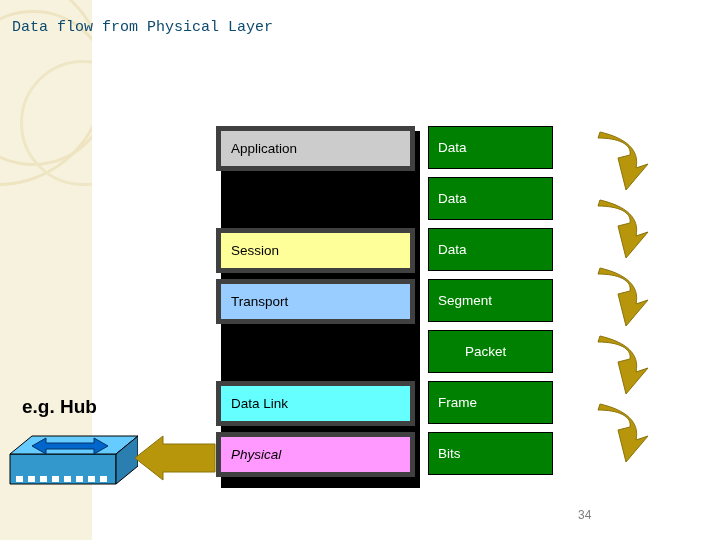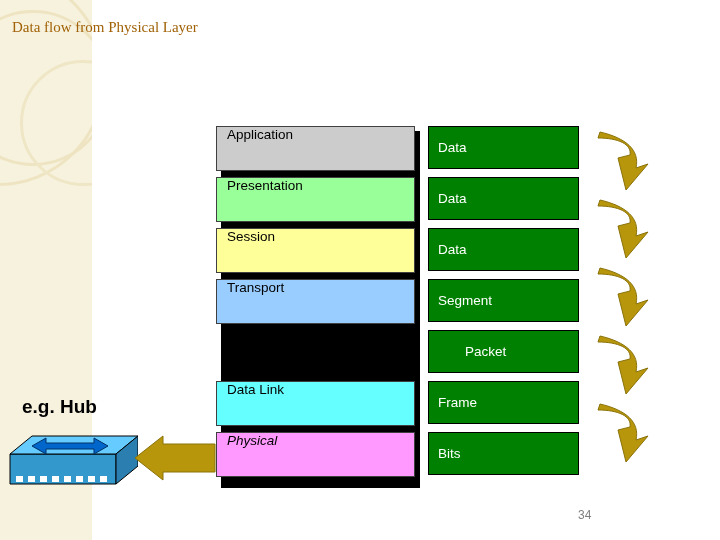--- a/index.html
+++ b/index.html
@@ -44,22 +44,22 @@
     left: 20px; top: 60px;
     border-color: #efe6c6;
   }
 
   
   #title {
     position: absolute;
     left: 12px;
     top: 19px;
     font-size: 15px;
-    color: #a16207;
-    font-family: Liberation Serif, serif;
+    color: #0c4a6e;
+    font-family: Liberation Mono, monospace;
     white-space: nowrap;
   }
 
   
   #stack-shadow {
     position: absolute;
     left: 221px;
     top: 131px;
     width: 199px;
     height: 357px;
@@ -70,36 +70,36 @@
     left: 216px;
     top: 126px;
     width: 199px;
     height: 357px;
   }
   .layer-row {
     position: absolute;
     left: 0;
     width: 199px;
     height: 45px;
-    border: 1px solid #404040;
+    border: 5px solid #404040;
     box-sizing: border-box;
     display: flex;
-    align-items: flex-start;
+    align-items: center;
   }
   .layer-row span {
     padding-left: 10px;
     font-size: 13.5px;
     color: #000000;
   }
 
   
   .pdu-row {
     position: absolute;
     left: 428px;
-    width: 151px;
+    width: 125px;
     height: 43px;
     background: #008000;
     border: 1px solid #000000;
     box-sizing: border-box;
     display: flex;
     align-items: center;
   }
   .pdu-row span {
     padding-left: 9px;
     font-size: 13.5px;
@@ -157,23 +157,20 @@
   <div class="circle-a c3"></div>
 </div>
 
 <div id="title">Data flow from Physical Layer</div>
 
 <div id="stack-shadow"></div>
 
 <div id="stack">
     <div class="layer-row" style="top: 0px; background: rgb(204, 204, 204);">
       <span>Application</span>
-    </div>
-    <div class="layer-row" style="top: 51px; background: rgb(153, 255, 153);">
-      <span>Presentation</span>
     </div>
     <div class="layer-row" style="top: 102px; background: rgb(255, 255, 153);">
       <span>Session</span>
     </div>
     <div class="layer-row" style="top: 153px; background: rgb(153, 204, 255);">
       <span>Transport</span>
     </div>
     <div class="layer-row" style="top: 255px; background: rgb(102, 255, 255);">
       <span>Data Link</span>
     </div>

